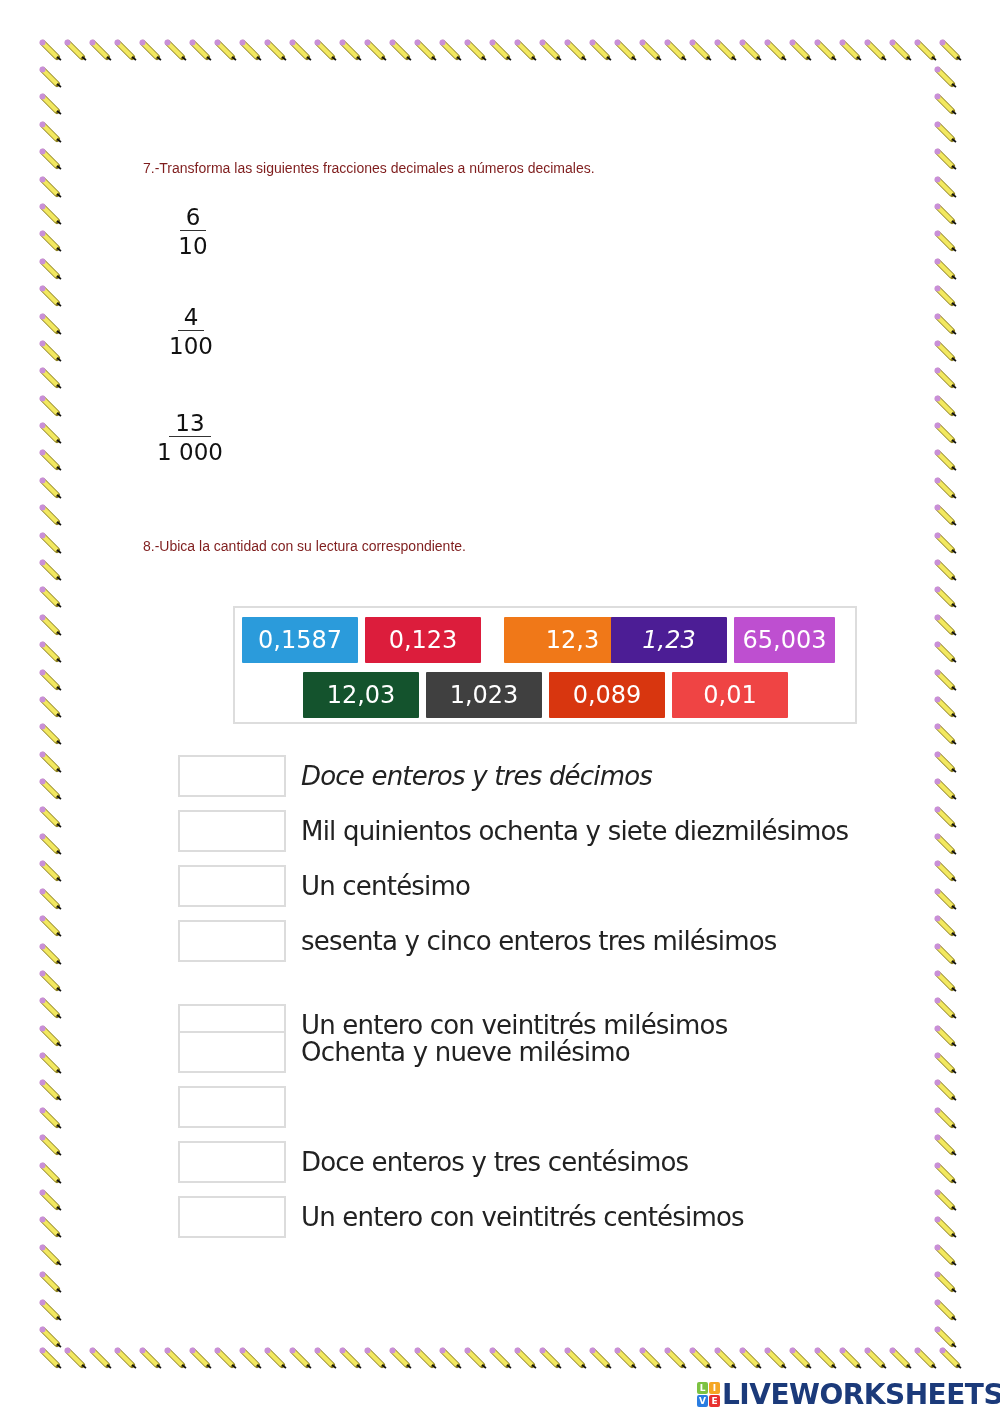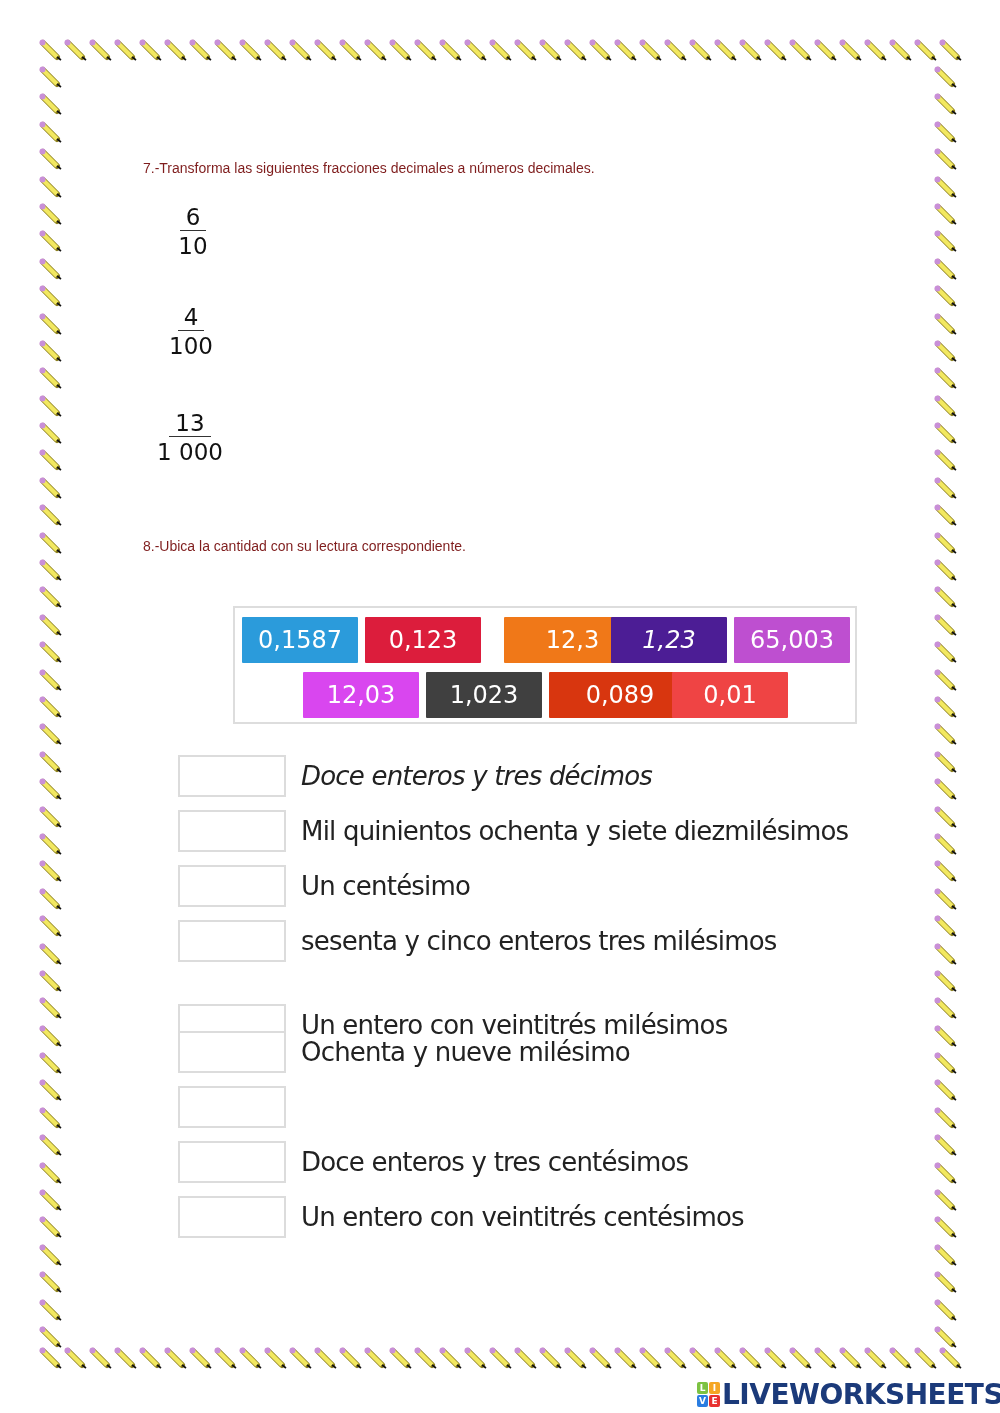--- a/index.html
+++ b/index.html
@@ -1430,24 +1430,24 @@
   <span class="den">1 000</span>
 </div>
 
 <div class="q-title" style="top:538px;">8.-Ubica la cantidad con su lectura correspondiente.</div>
 
 <div class="chip-panel">
   <div class="chip" style="left: 7px; top: 9px; width: 116px; background: rgb(43, 155, 219);">0,1587</div>
   <div class="chip" style="left: 130px; top: 9px; width: 116px; background: rgb(220, 29, 60);">0,123</div>
   <div class="chip" style="left: 253px; top: 9px; width: 137px; background: rgb(240, 120, 24); margin-left: 16px;">12,3</div>
   <div class="chip" style="left: 376px; top: 9px; width: 116px; background: #4c1d95; font-style: italic;">1,23</div>
-  <div class="chip" style="left: 499px; top: 9px; width: 116px; background: rgb(190, 79, 208);">65,003</div>
-  <div class="chip" style="left: 68px; top: 64px; width: 116px; background: #d946ef;">12,03</div>
+  <div class="chip" style="left: 499px; top: 9px; width: 101px; background: rgb(190, 79, 208);">65,003</div>
+  <div class="chip" style="left: 68px; top: 64px; width: 116px; background: #14532d;">12,03</div>
   <div class="chip" style="left: 191px; top: 64px; width: 116px; background: #404040;">1,023</div>
-  <div class="chip" style="left: 314px; top: 64px; width: 116px; background: rgb(216, 54, 15); padding-left: 13px;">0,089</div>
+  <div class="chip" style="left: 314px; top: 64px; width: 116px; background: rgb(216, 54, 15);">0,089</div>
   <div class="chip" style="left: 437px; top: 64px; width: 116px; background: #ef4444;">0,01</div>
 </div>
 
 <div class="answer-row" style="top:755px;font-style:italic;">
   <div class="answer-box"></div>
   <span class="answer-label">Doce enteros y tres décimos</span>
 </div>
 <div class="answer-row" style="top:810px;">
   <div class="answer-box"></div>
   <span class="answer-label">Mil quinientos ochenta y siete diezmilésimos</span>

